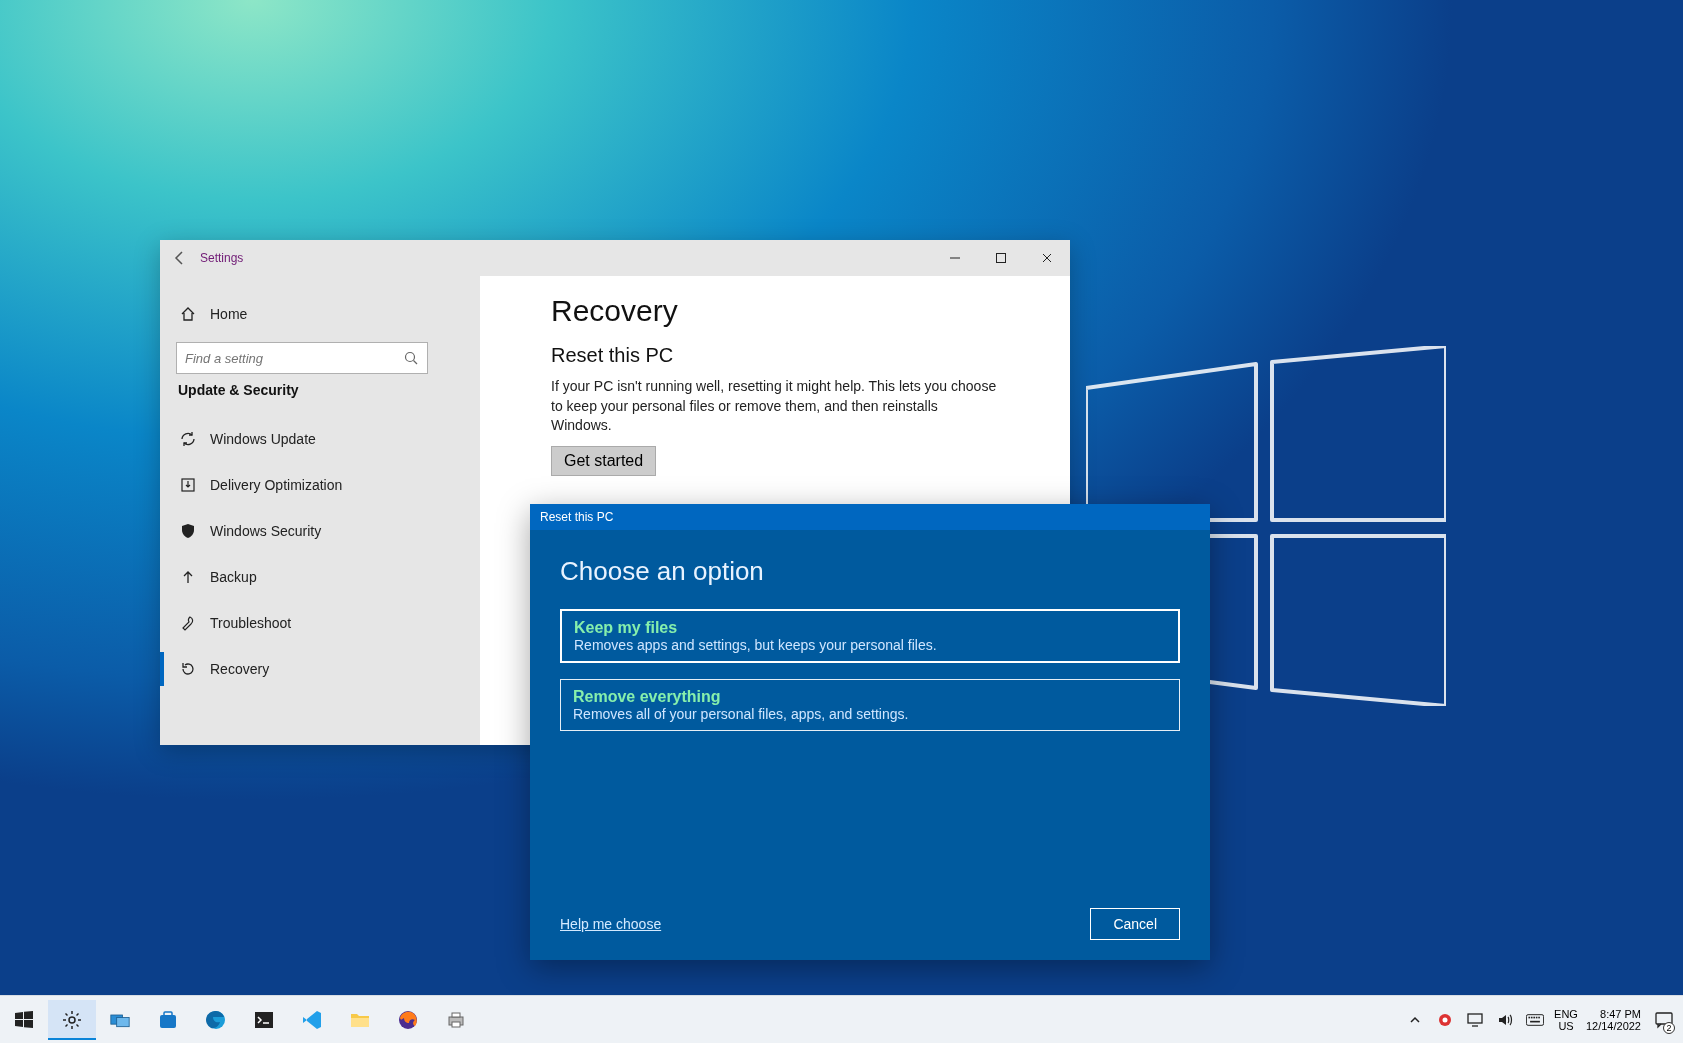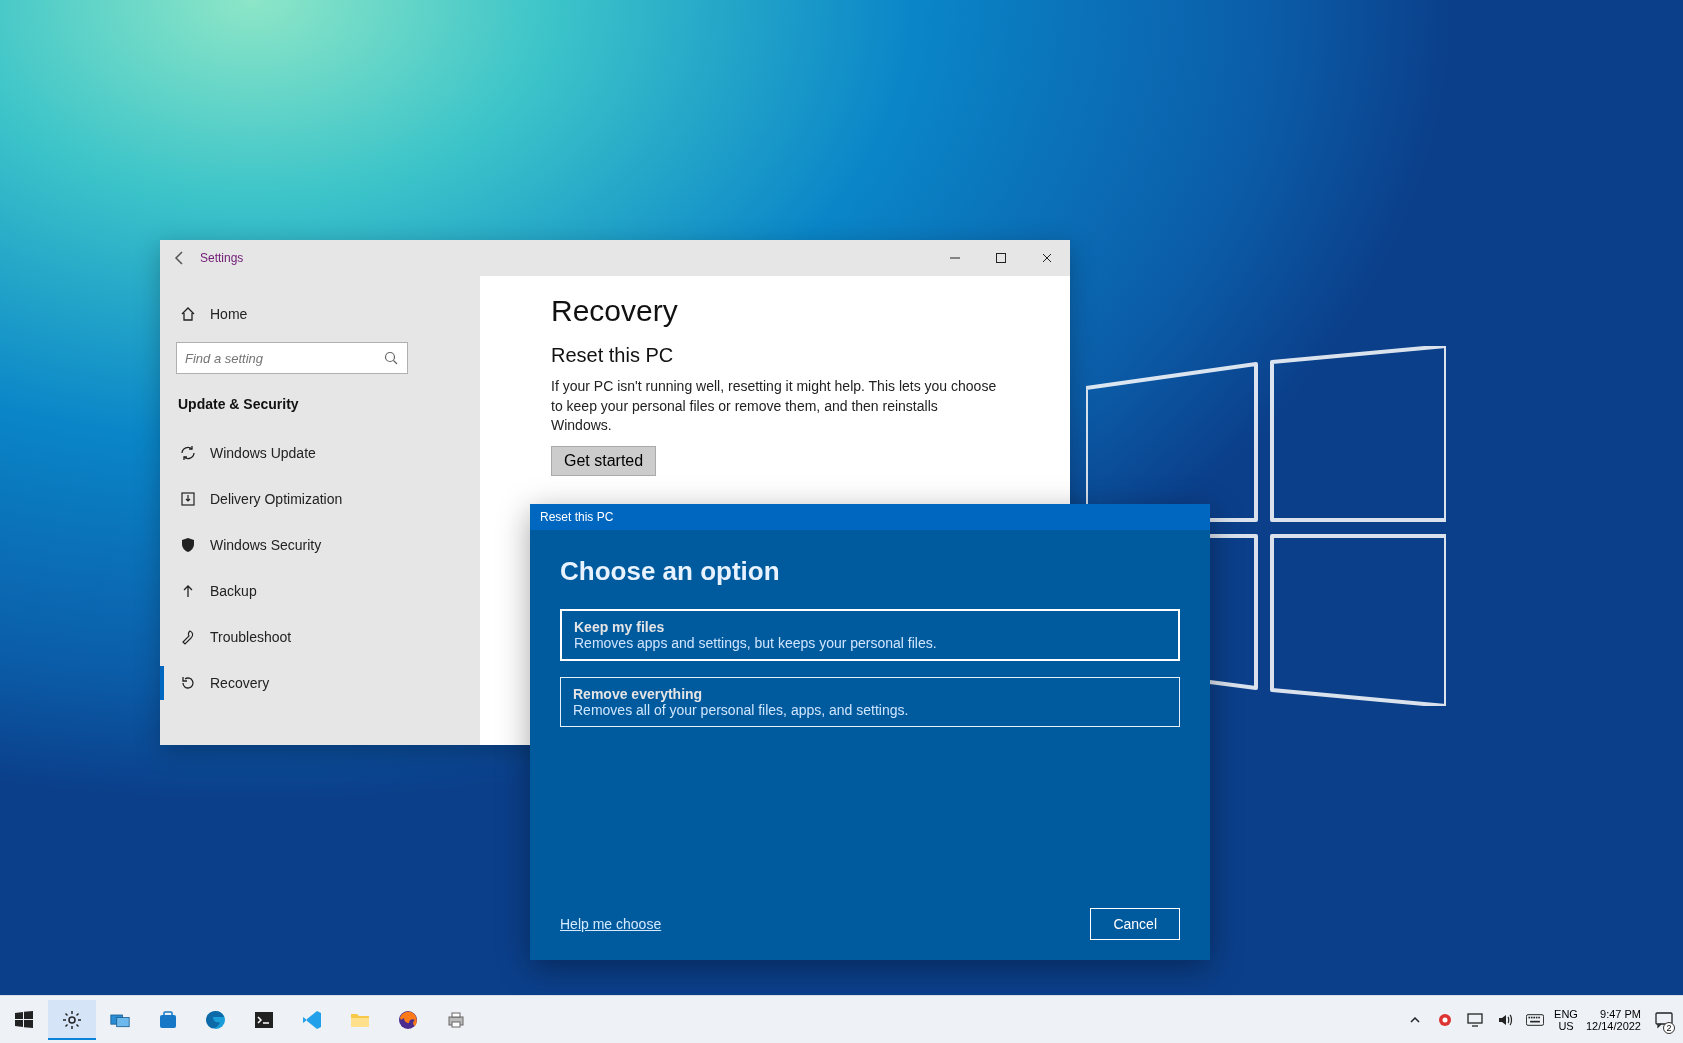--- a/index.html
+++ b/index.html
@@ -25,42 +25,42 @@
   .titlebar .back { width: 40px; height: 36px; display: flex; align-items: center; justify-content: center; cursor: pointer; }
   .titlebar .title { font-size: 12px; color: #701a75; }
   .win-controls { position: absolute; right: 0; top: 0; display: flex; }
   .win-btn { width: 46px; height: 36px; display: flex; align-items: center; justify-content: center; cursor: pointer; }
   .win-btn svg { stroke: #222; }
 
   .settings-body { flex: 1; display: flex; min-height: 0; gap: 47px; }
   .sidebar { width: 320px; background: #e6e6e6; padding: 18px 16px 16px 16px; }
   .side-row { display: flex; align-items: center; gap: 14px; height: 40px; padding-left: 4px; font-size: 14px; color: #222; cursor: pointer; }
   .side-row.home { height: 40px; margin-bottom: 8px; }
-  .search-input { width: 232px; height: 32px; border: 1px solid #b0b0b0; background: #fff; display: flex; align-items: center; padding: 0 8px; margin: 8px 0 22px 0; }
+  .search-input { width: 252px; height: 32px; border: 1px solid #b0b0b0; background: #fff; display: flex; align-items: center; padding: 0 8px; margin: 8px 0 8px 0; }
   .search-input input { border: none; outline: none; flex: 1; font-size: 13px; font-style: italic; color: #555; }
   .side-section { font-size: 14px; font-weight: 600; color: #111; margin: 6px 0 18px 2px; }
   .side-list .side-row { height: 46px; }
   .side-row.active { position: relative; }
   .side-row.active::before { content: ""; position: absolute; left: -16px; top: 6px; bottom: 6px; width: 4px; background: #0067c0; }
 
   .content { flex: 1; background: #fff; padding: 18px 24px; position: relative; }
   .page-title { font-size: 30px; font-weight: 300; color: #111; margin-bottom: 16px; }
   .section-h { font-size: 20px; font-weight: 400; color: #111; margin-bottom: 10px; }
   .section-p { font-size: 14px; color: #222; line-height: 1.4; max-width: 450px; margin-bottom: 10px; }
   .btn-light { display: inline-block; background: #ccc; border: 1px solid #aaa; padding: 5px 12px; font-size: 16px; cursor: pointer; }
   .content a { color: #0067c0; font-size: 14px; text-decoration: none; }
 
   
   .reset-dialog { position: absolute; left: 530px; top: 504px; width: 680px; height: 456px; background: #005a9e; box-shadow: 0 8px 30px rgba(0,0,0,.35); display: flex; flex-direction: column; }
   .reset-title { height: 26px; background: #0067c0; color: #fff; font-size: 12px; display: flex; align-items: center; padding: 0 10px; }
   .reset-body { flex: 1; padding: 26px 30px 18px 30px; position: relative; }
-  .reset-h { color: #e8f3ff; font-size: 26px; font-weight: 700; margin-bottom: 22px; }
+  .reset-h { color: #e8f3ff; font-size: 26px; font-weight: 400; margin-bottom: 22px; }
   .opt-box { border: 1px solid rgba(255,255,255,.9); padding: 8px 12px; margin-bottom: 16px; cursor: pointer; }
   .opt-box.sel { border: 2px solid #fff; }
-  .opt-title { color: #e5e5e5; font-size: 14px; font-weight: 600; }
+  .opt-title { color: #86efac; font-size: 16px; font-weight: 600; }
   .opt-desc  { color: #cfe6ff; font-size: 14px; }
   .reset-footer { position: absolute; left: 30px; right: 30px; bottom: 20px; display: flex; justify-content: space-between; align-items: center; }
   .help-link { color: #d3eaff; font-size: 14px; text-decoration: underline; cursor: pointer; text-align: center; }
   .cancel-btn { border: 1px solid #fff; background: transparent; color: #fff; padding: 7px 22px; font-size: 14px; cursor: pointer; }
 
   
   .taskbar { position: absolute; left: 0; right: 0; bottom: 0; height: 48px; background: #eef2f6; display: flex; align-items: center; justify-content: space-between; border-top: 1px solid #d7dde4; }
   .tb-left { display: flex; align-items: center; height: 100%; }
   .tb-item { width: 48px; height: 40px; display: flex; align-items: center; justify-content: center; cursor: pointer; }
   .tb-item.active { background: #d5e4f6; box-shadow: inset 0 -2px 0 #0a84d8; }
@@ -322,21 +322,21 @@
             <rect x="15" y="3" width="2" height="2"></rect>
             <rect x="5" y="8" width="12" height="2"></rect>
           </g>
         </svg>
       </div>
     <div class="lang">
       <div>ENG</div>
       <div>US</div>
     </div>
     <div class="clock">
-      <div>9:47 PM</div>
+      <div>8:47 PM</div>
       <div>12/14/2022</div>
     </div>
     <div class="notif">
       <svg width="18" height="18" viewBox="0 0 18 18">
           <rect x="1" y="2" width="16" height="11" rx="1" fill="none" stroke="#222" stroke-width="1.3"></rect>
           <path d="M6 13l-3 3v-3" fill="none" stroke="#222" stroke-width="1.3"></path>
         </svg>
       <div class="badge">2</div>
     </div>
   </div>

